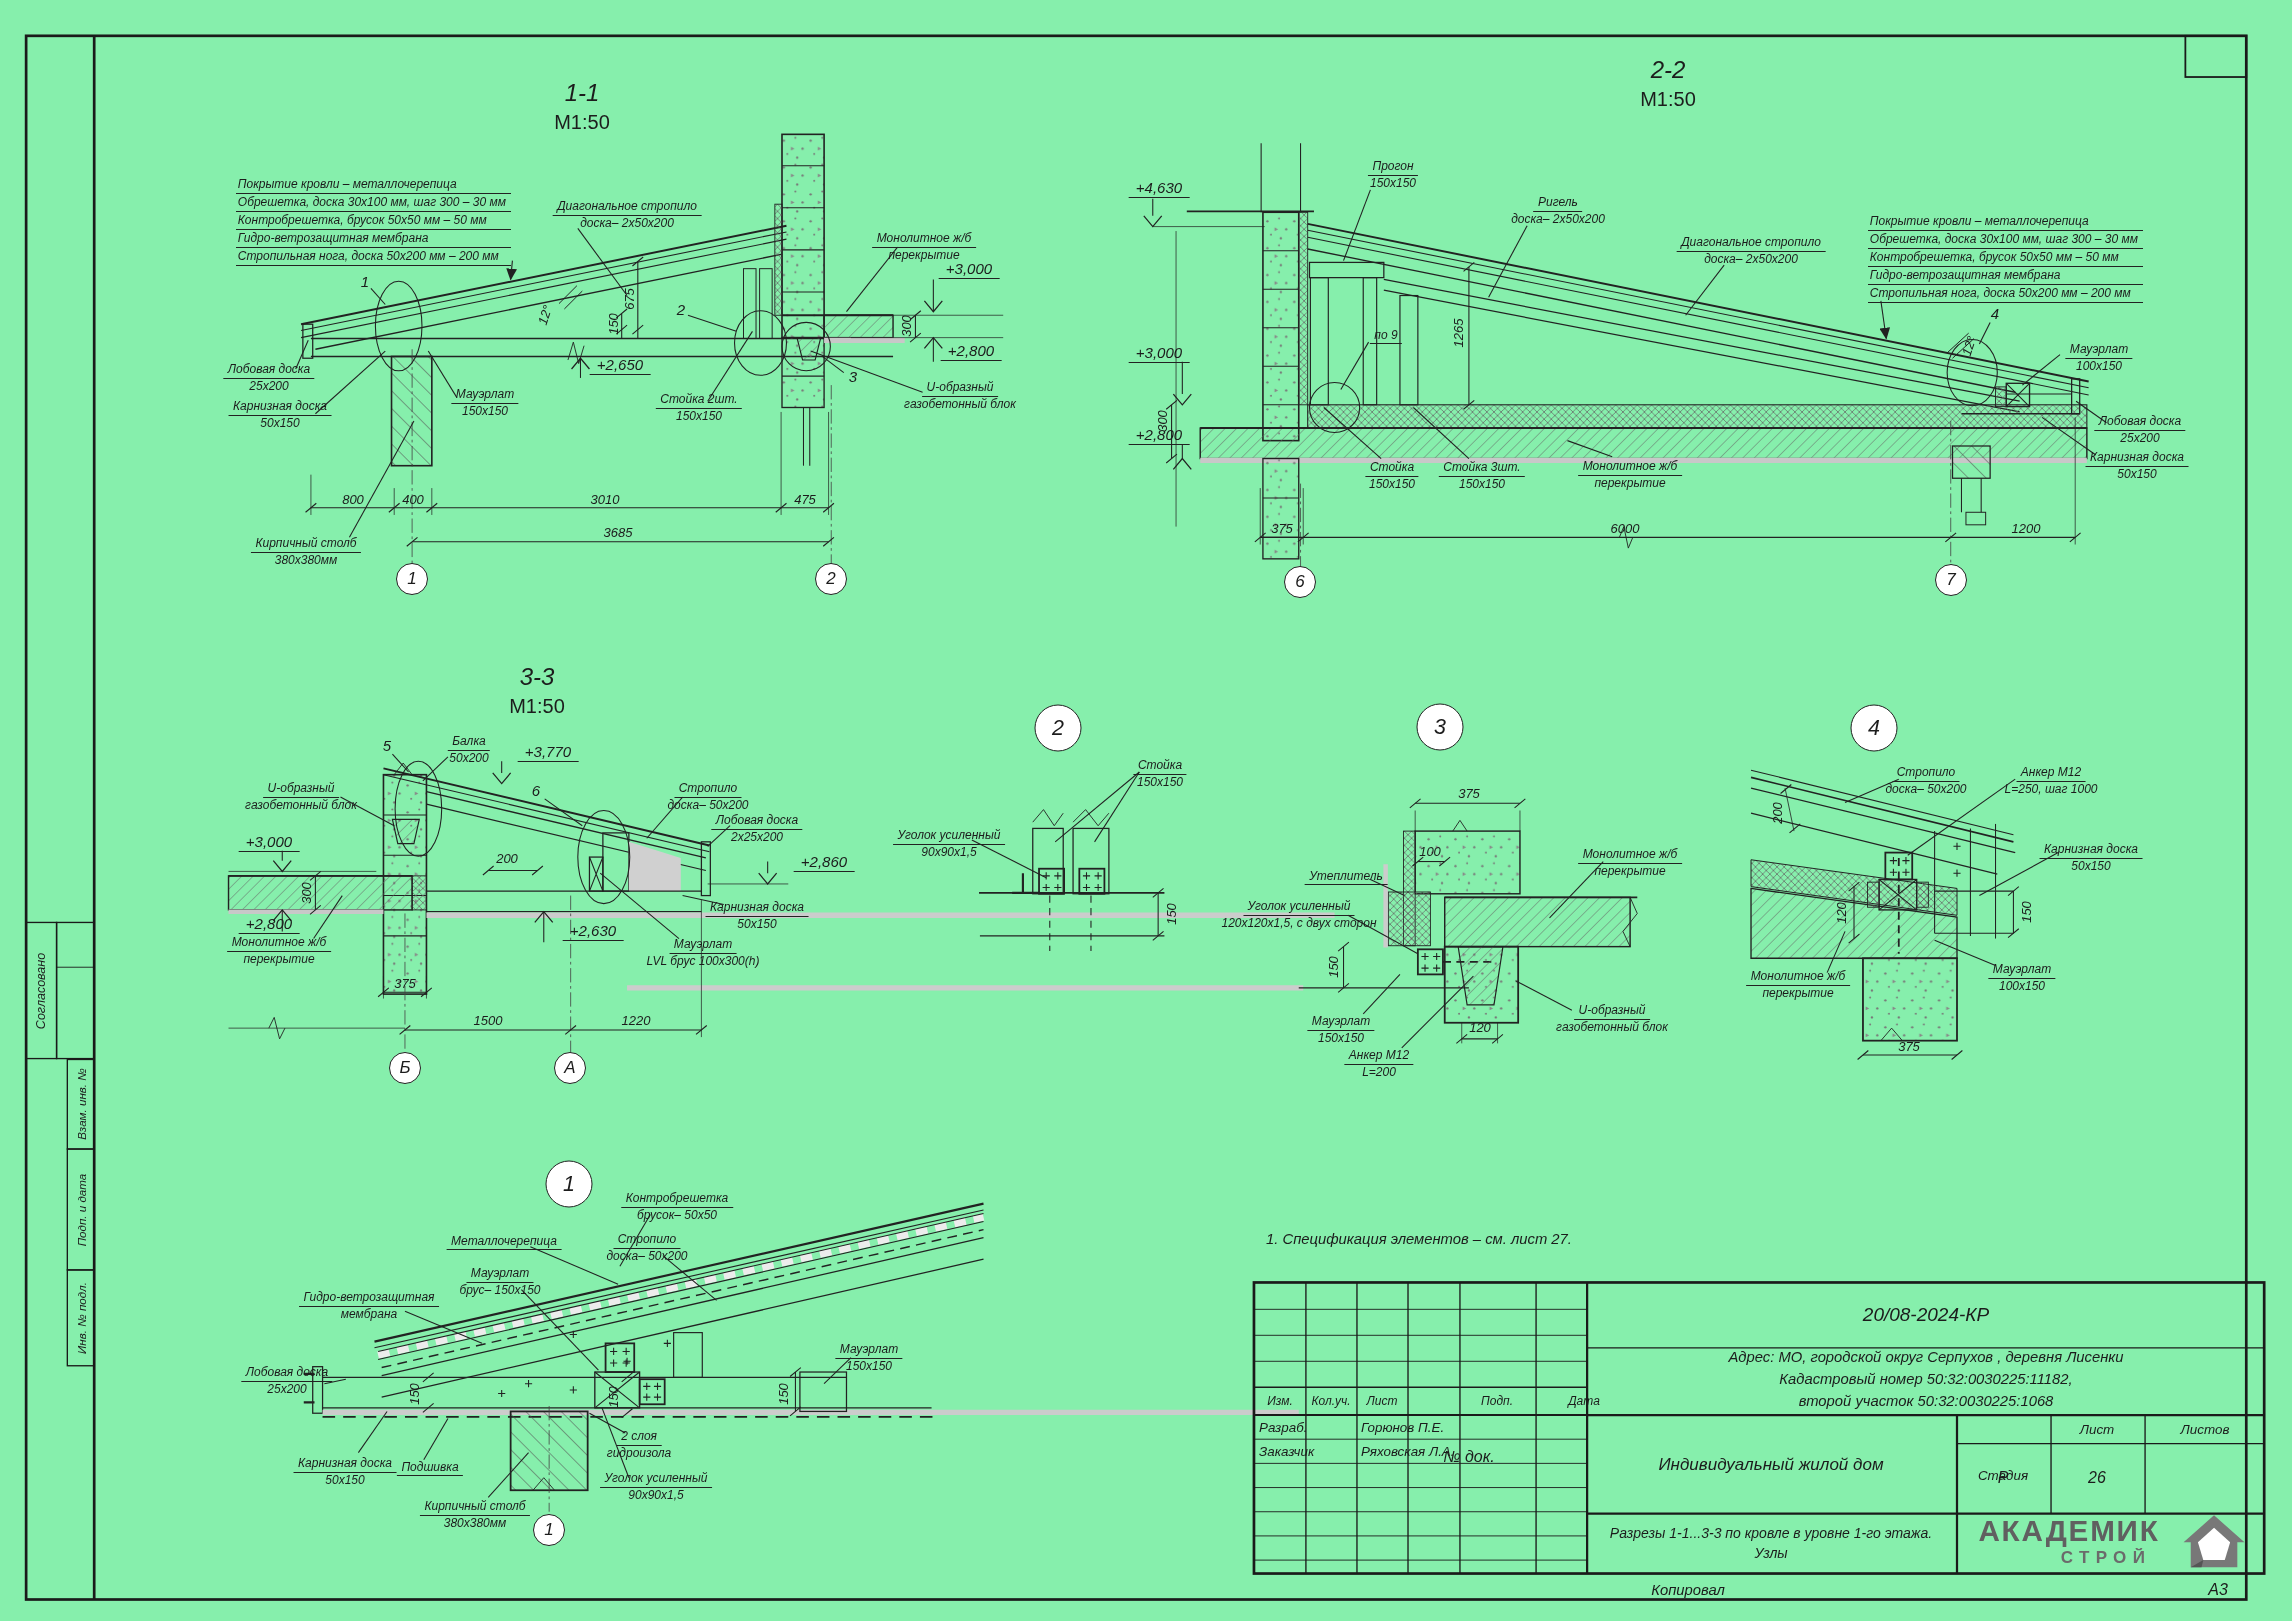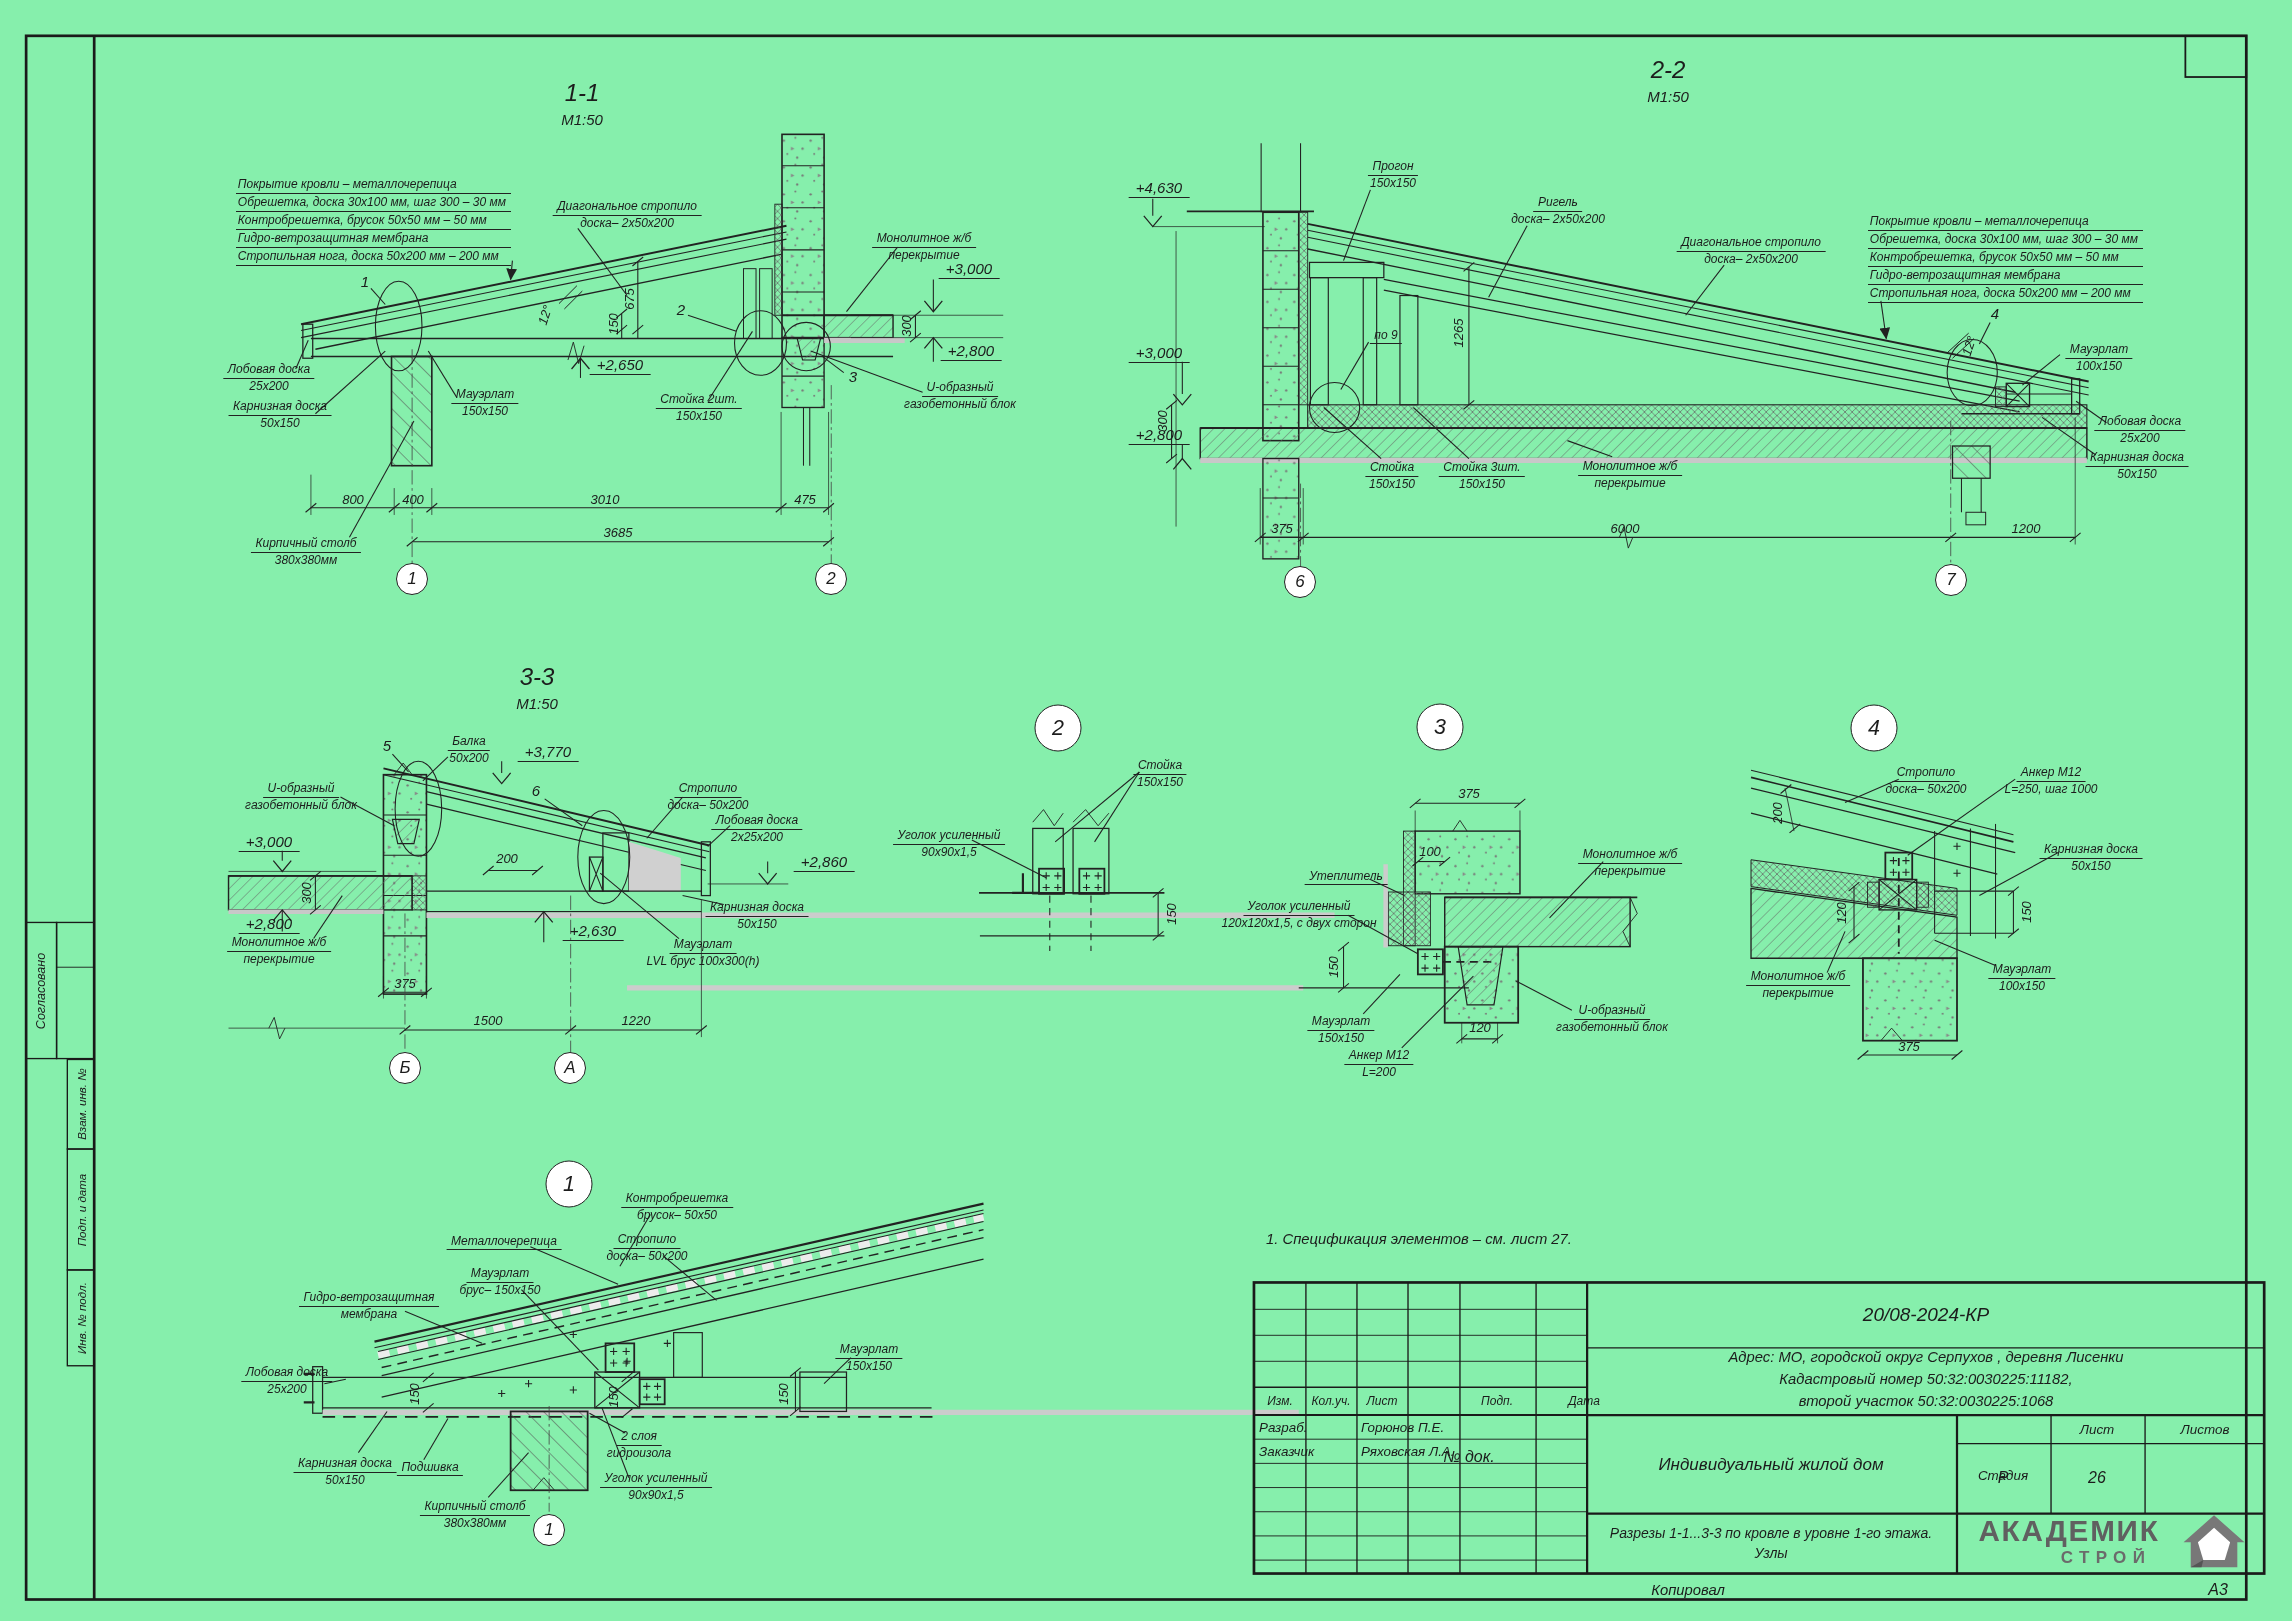--- a/index.html
+++ b/index.html
@@ -11,21 +11,21 @@
   .lbl .l1{border-bottom:1.3px solid #222;padding:0 4.5px 0.9px;font-style:italic;}
   .slu{position:absolute;transform:translateX(-50%);font-style:italic;font-size:12px;
        border-bottom:1.3px solid #222;padding:0 4.5px 0.9px;white-space:nowrap;}
   .lev{position:absolute;transform:translateX(-50%);font-style:italic;font-size:15px;
        border-bottom:1.3px solid #222;padding:0 7.2px 0.9px;white-space:nowrap;}
   .dim{position:absolute;transform:translate(-50%,-50%);font-style:italic;font-size:13px;white-space:nowrap;}
   .vdim{position:absolute;transform:translate(-50%,-50%) rotate(-90deg);font-style:italic;font-size:13px;white-space:nowrap;}
   .ang{position:absolute;transform:translate(-50%,-50%) rotate(-72deg);font-style:italic;font-size:13px;}
   .refn{position:absolute;transform:translate(-50%,-50%);font-style:italic;font-size:15px;}
   .t1{position:absolute;transform:translateX(-50%);font-style:italic;font-size:24px;}
-  .t2{position:absolute;transform:translateX(-50%);font-style:italic;font-size:15px;}
+  .t2{position:absolute;transform:translateX(-50%);font-size:20px;}
   .bub{position:absolute;width:30px;height:30px;border:1.4px solid #222;border-radius:50%;
        display:flex;align-items:center;justify-content:center;font-size:17px;font-style:italic;
        background:#fff;transform:translate(-50%,-50%);}
   .dbub{width:45px;height:45px;font-size:21.5px;}
   .note{position:absolute;font-style:italic;font-size:14.8px;white-space:nowrap;}
   .tbt{position:absolute;transform:translate(-50%,-50%);font-style:italic;white-space:nowrap;}
   .tbl{position:absolute;font-style:italic;white-space:nowrap;}
   .vtext{position:absolute;transform:translate(-50%,-50%) rotate(-90deg);font-style:italic;font-size:11.6px;white-space:nowrap;}
   .layers{position:absolute;display:flex;flex-direction:column;font-style:italic;font-size:12px;line-height:1.42;}
   .layers span{border-bottom:1.3px solid #222;padding:0 5.4px 0 1.8px;white-space:nowrap;}

